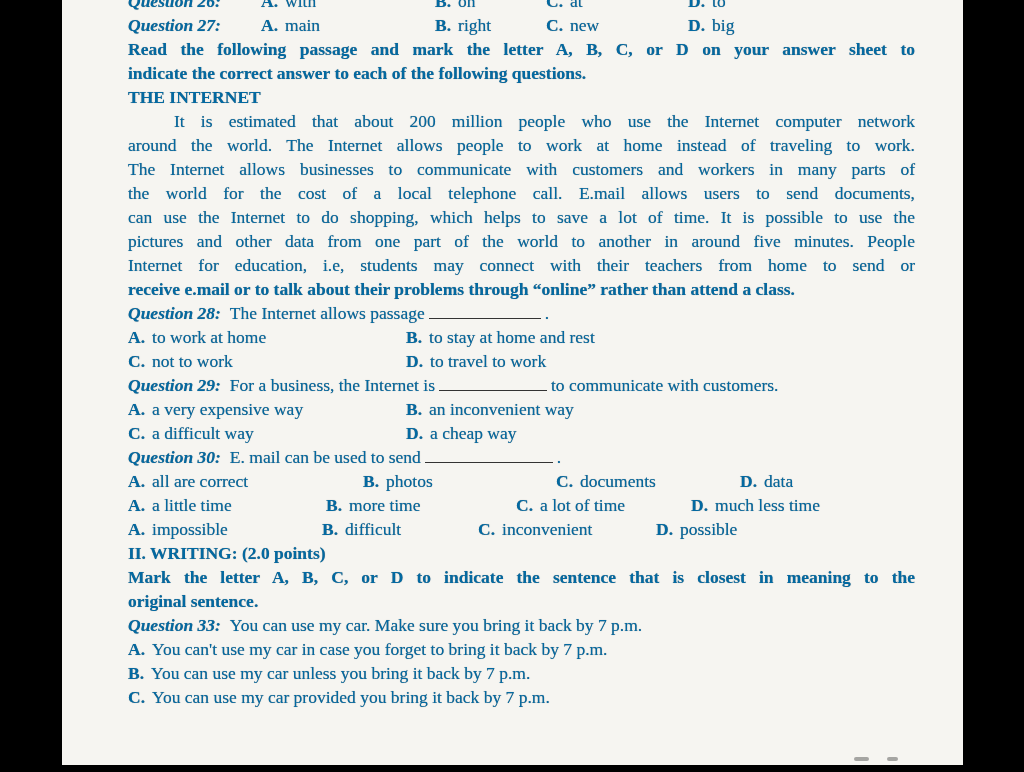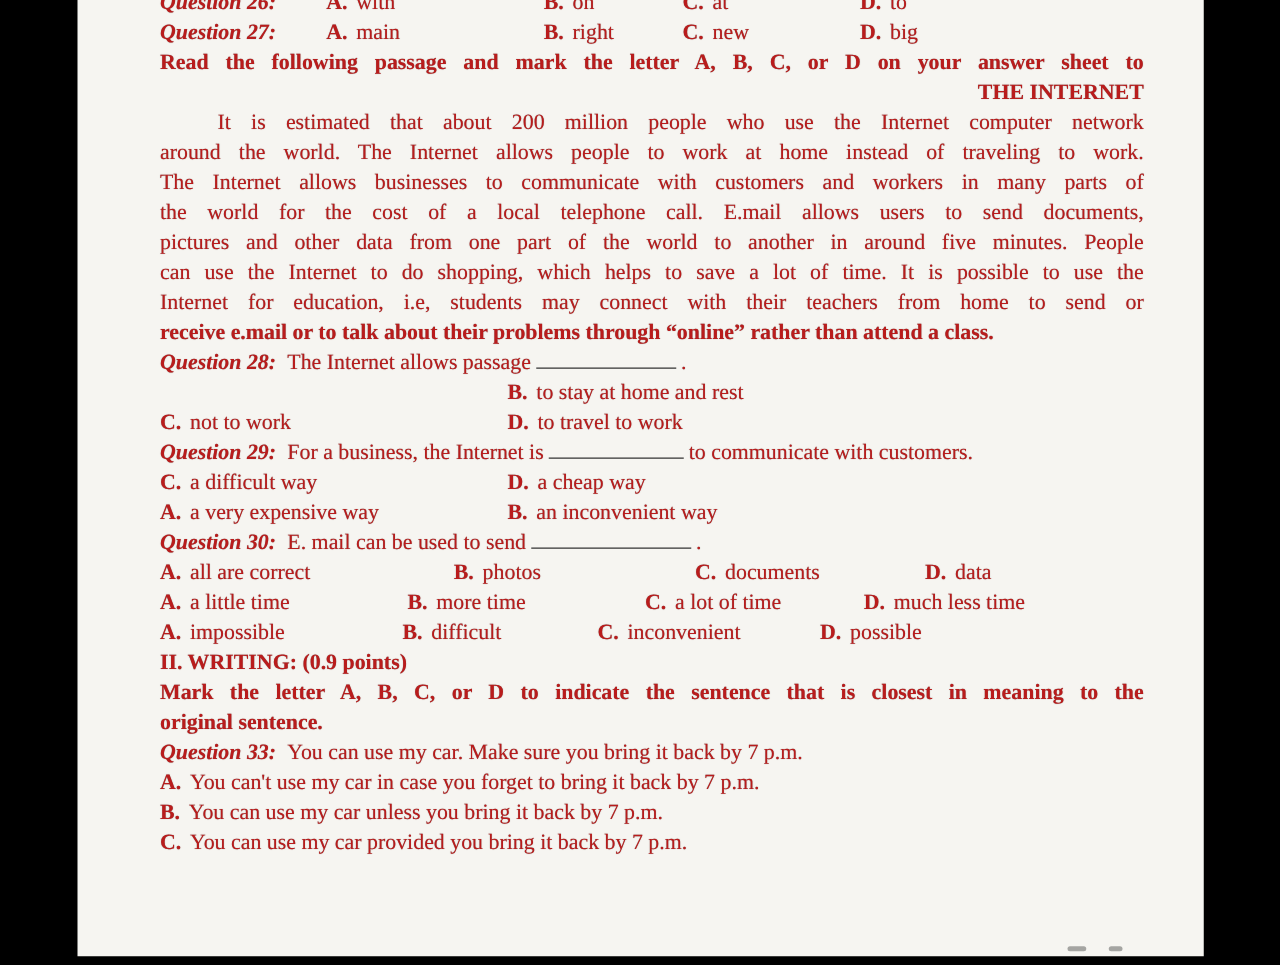--- a/index.html
+++ b/index.html
@@ -6,39 +6,39 @@
   body{
     width:1024px;height:772px;background:#000;position:relative;overflow:hidden;
     font-family:"Liberation Serif",serif;
   }
   .paper{
     position:absolute;left:62px;top:0;width:901px;height:765px;
     background:#f6f5f1;
   }
   .content{
     position:absolute;left:66px;top:0;width:787px;
-    font-size:17.5px;line-height:24px;color:#b91c1c;
+    font-size:17.5px;line-height:24px;color:#0369a1;
     text-shadow:0 0 0.7px rgba(25,25,25,0.5);
   }
   .row{position:relative;height:24px;white-space:nowrap;}
   .cut{margin-top:-11px;}
   .qlabel{font-weight:bold;font-style:italic;padding-right:9px;}
   .ol{font-weight:bold;padding-right:7px;}
   .opt{position:absolute;top:0;}
   
   .rtop .p0{left:133px}.rtop .p1{left:307px}.rtop .p2{left:418px}.rtop .p3{left:560px}
   .r2col .p0{left:0}.r2col .p1{left:278px}
   .r30 .p0{left:0}.r30 .p1{left:235px}.r30 .p2{left:428px}.r30 .p3{left:612px}
   .r31 .p0{left:0}.r31 .p1{left:198px}.r31 .p2{left:388px}.r31 .p3{left:563px}
   .r32 .p0{left:0}.r32 .p1{left:194px}.r32 .p2{left:350px}.r32 .p3{left:528px}
   .jline{text-align:justify;text-align-last:justify;height:24px;}
   .lline{text-align:left;height:24px;font-weight:bold;}
   .indent{padding-left:46px;}
   .bold{font-weight:bold;}
-  .center{text-align:right;font-weight:bold;height:24px;}
+  .center{text-align:left;font-weight:bold;height:24px;}
   .blank{display:inline-block;height:4px;border-bottom:1.7px solid #333;margin:0 4px;}
   .b28{width:112px}.b29{width:108px}.b30{width:128px}.b31{width:148px}.b32{width:132px}
   .artifact{position:absolute;top:757px;left:792px;width:70px;height:8px;}
   .artifact i{display:inline-block;background:rgba(45,45,45,0.4);height:4px;border-radius:2px;margin-right:18px;vertical-align:top;}
   .artifact i:nth-child(1){width:15px}.artifact i:nth-child(2){width:11px}
 </style>
 </head>
 <body>
 
 <div class="paper">
@@ -54,55 +54,57 @@
 
     <div class="row rtop">
       <span class="qlabel">Question 27:</span>
       <span class="opt p0"><span class="ol">A.</span><span>main</span></span>
       <span class="opt p1"><span class="ol">B.</span><span>right</span></span>
       <span class="opt p2"><span class="ol">C.</span><span>new</span></span>
       <span class="opt p3"><span class="ol">D.</span><span>big</span></span>
     </div>
 
     <div class="jline bold">Read the following passage and mark the letter A, B, C, or D on your answer sheet to</div>
+    <div class="lline bold">indicate the correct answer to each of the following questions.</div>
 
     <div class="center">THE INTERNET</div>
 
     <div>
       <div class="jline indent">It is estimated that about 200 million people who use the Internet computer network</div>
       <div class="jline">around the world. The Internet allows people to work at home instead of traveling to work.</div>
       <div class="jline">The Internet allows businesses to communicate with customers and workers in many parts of</div>
       <div class="jline">the world for the cost of a local telephone call. E.mail allows users to send documents,</div>
+      <div class="jline">can use the Internet to do shopping, which helps to save a lot of time. It is possible to use the</div>
       <div class="jline">pictures and other data from one part of the world to another in around five minutes. People</div>
-      <div class="jline">can use the Internet to do shopping, which helps to save a lot of time. It is possible to use the</div>
       <div class="jline">Internet for education, i.e, students may connect with their teachers from home to send or</div>
       <div class="lline">receive e.mail or to talk about their problems through “online” rather than attend a class.</div>
     </div>
 
     <div class="row">
       <span class="qlabel">Question 28:</span><span>The Internet allows passage</span><span class="blank b28"></span><span>.</span>
     </div>
     <div class="row r2col">
+      <span class="opt p0"><span class="ol">A.</span><span>to work at home</span></span>
       <span class="opt p1"><span class="ol">B.</span><span>to stay at home and rest</span></span>
     </div>
     <div class="row r2col">
       <span class="opt p0"><span class="ol">C.</span><span>not to work</span></span>
       <span class="opt p1"><span class="ol">D.</span><span>to travel to work</span></span>
     </div>
 
     <div class="row">
       <span class="qlabel">Question 29:</span><span>For a business, the Internet is</span><span class="blank b29"></span><span>to communicate with customers.</span>
     </div>
     <div class="row r2col">
+      <span class="opt p0"><span class="ol">A.</span><span>a very expensive way</span></span>
+      <span class="opt p1"><span class="ol">B.</span><span>an inconvenient way</span></span>
+    </div>
+    <div class="row r2col">
       <span class="opt p0"><span class="ol">C.</span><span>a difficult way</span></span>
       <span class="opt p1"><span class="ol">D.</span><span>a cheap way</span></span>
-    </div>
-    <div class="row r2col">
-      <span class="opt p0"><span class="ol">A.</span><span>a very expensive way</span></span>
-      <span class="opt p1"><span class="ol">B.</span><span>an inconvenient way</span></span>
     </div>
 
     <div class="row">
       <span class="qlabel">Question 30:</span><span>E. mail can be used to send</span><span class="blank b30"></span><span>.</span>
     </div>
     <div class="row r30">
       <span class="opt p0"><span class="ol">A.</span><span>all are correct</span></span>
       <span class="opt p1"><span class="ol">B.</span><span>photos</span></span>
       <span class="opt p2"><span class="ol">C.</span><span>documents</span></span>
       <span class="opt p3"><span class="ol">D.</span><span>data</span></span>
@@ -115,21 +117,21 @@
       <span class="opt p3"><span class="ol">D.</span><span>much less time</span></span>
     </div>
 
     <div class="row r32">
       <span class="opt p0"><span class="ol">A.</span><span>impossible</span></span>
       <span class="opt p1"><span class="ol">B.</span><span>difficult</span></span>
       <span class="opt p2"><span class="ol">C.</span><span>inconvenient</span></span>
       <span class="opt p3"><span class="ol">D.</span><span>possible</span></span>
     </div>
 
-    <div class="lline bold">II. WRITING: (0.9 points)</div>
+    <div class="lline bold">II. WRITING: (2.0 points)</div>
     <div class="jline bold">Mark the letter A, B, C, or D to indicate the sentence that is closest in meaning to the</div>
     <div class="lline bold">original sentence.</div>
 
     <div class="row">
       <span class="qlabel">Question 33:</span><span>You can use my car. Make sure you bring it back by 7 p.m.</span>
     </div>
     <div class="row">
       <span class="ol">A.</span><span>You can't use my car in case you forget to bring it back by 7 p.m.</span>
     </div>
     <div class="row">

